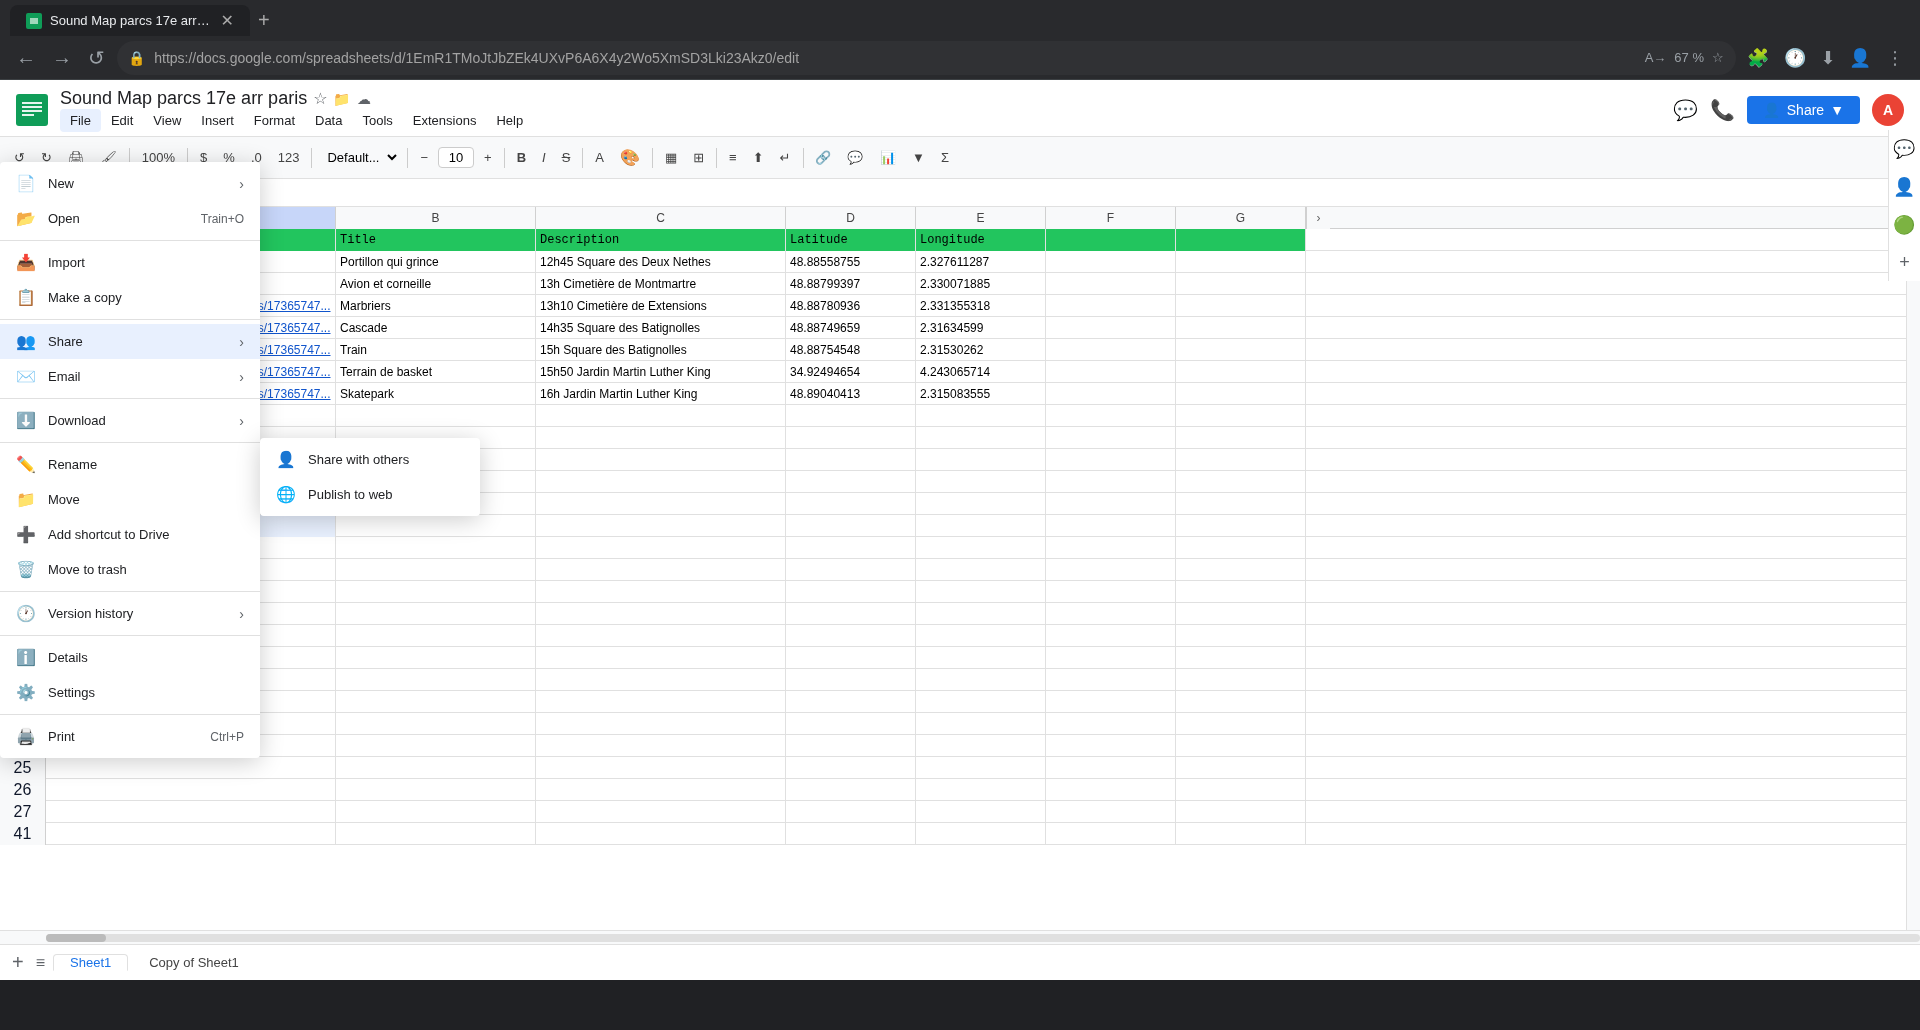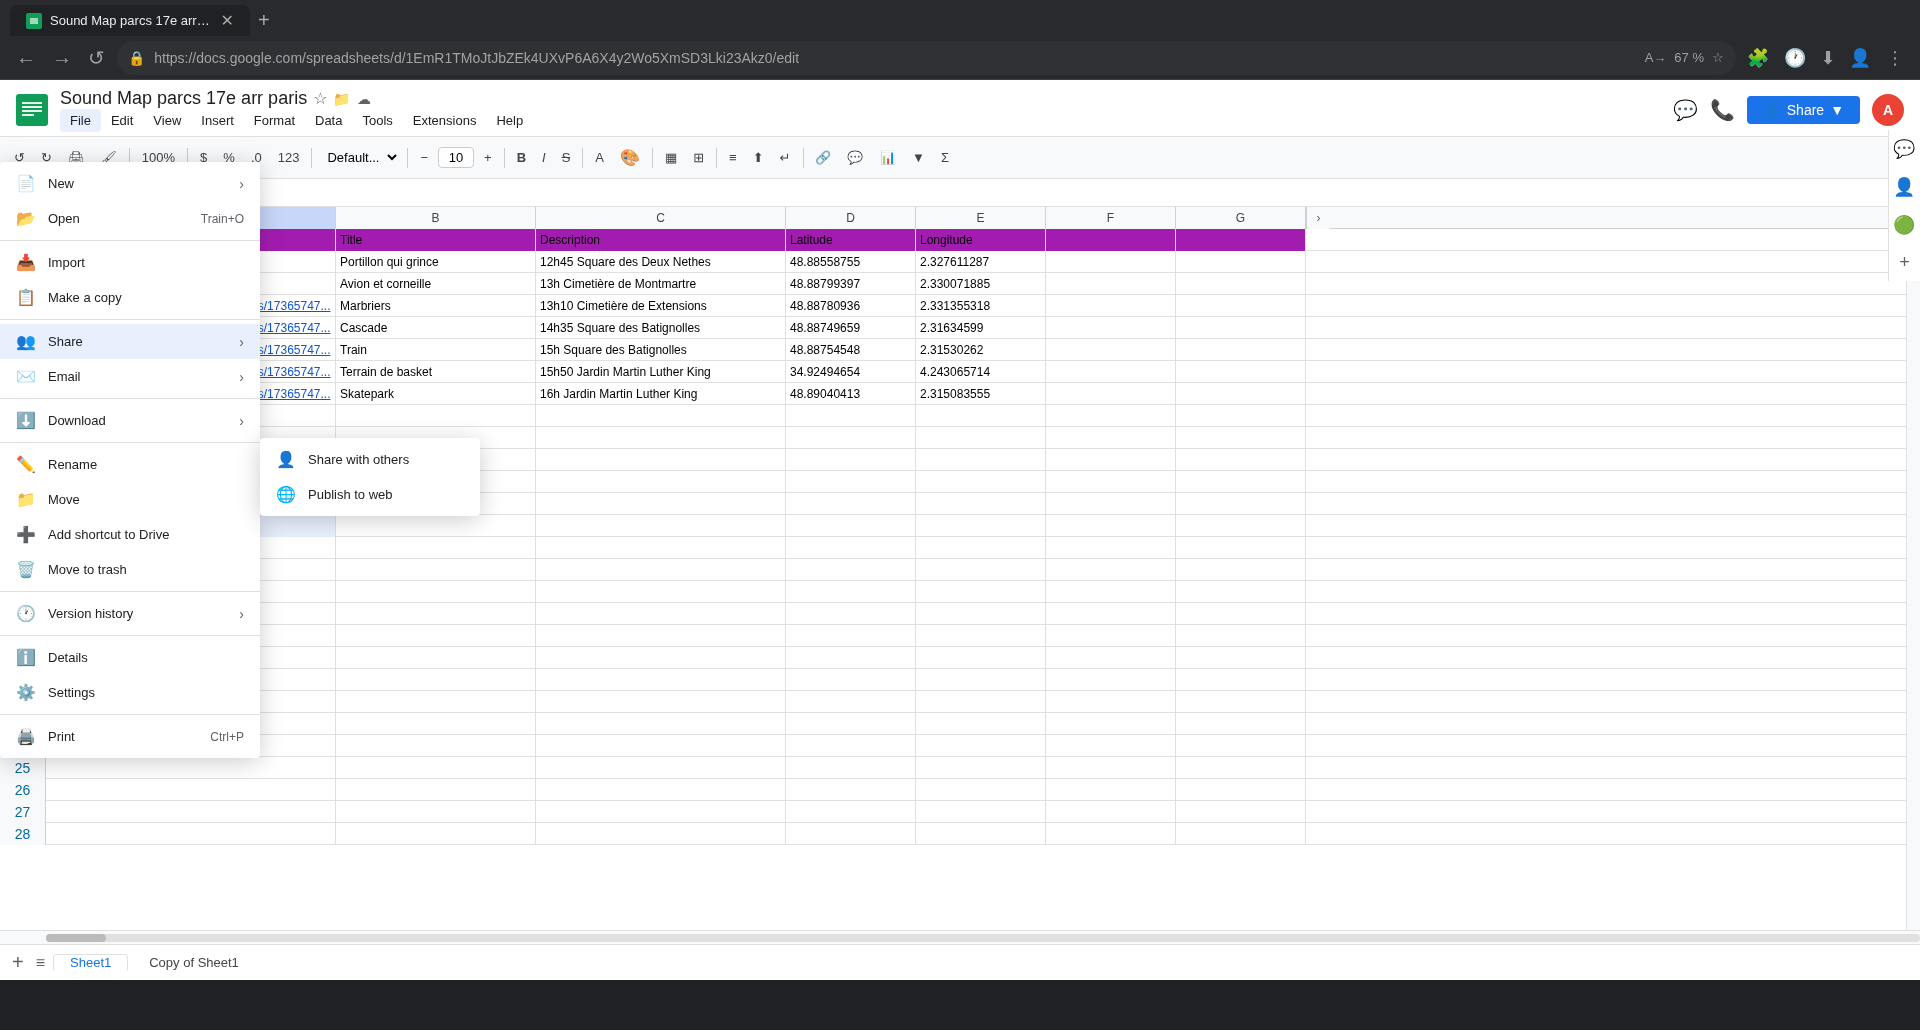--- a/index.html
+++ b/index.html
@@ -122,25 +122,25 @@
     .formula-input { flex: 1; border: none; font-size: 13px; outline: none; }
 
     
     .col-headers-row { display: flex; height: 22px; background: #f8f9fa; border-bottom: 1px solid #d0d0d0; }
     .corner-cell { width: 46px; height: 22px; background: #f8f9fa; border-right: 1px solid #d0d0d0; border-bottom: 1px solid #d0d0d0; flex-shrink: 0; }
     .col-header { height: 22px; border-right: 1px solid #d0d0d0; display: flex; align-items: center; justify-content: center; font-size: 12px; color: #444; background: #f8f9fa; flex-shrink: 0; }
     .col-header.selected { background: #c7d6f9; }
 
     
     .grid-row { display: flex; height: 22px; border-bottom: 1px solid #e0e0e0; }
-    .row-num { width: 46px; min-width: 46px; height: 22px; background: #f8f9fa; border-right: 1px solid #d0d0d0; display: flex; align-items: center; justify-content: center; font-size: 14px; color: #0369a1; flex-shrink: 0; }
+    .row-num { width: 46px; min-width: 46px; height: 22px; background: #f8f9fa; border-right: 1px solid #d0d0d0; display: flex; align-items: center; justify-content: center; font-size: 16px; color: #0f172a; flex-shrink: 0; }
     .row-num.selected { background: #c7d6f9; }
     .cell { height: 22px; border-right: 1px solid #e0e0e0; font-size: 12px; padding: 0 4px; display: flex; align-items: center; overflow: hidden; white-space: nowrap; flex-shrink: 0; }
     .cell.selected { background: #e8f0fe; }
-    .cell.header-cell { background: #a21caf; font-weight: 500; }
+    .cell.header-cell { background: #22c55e; font-weight: 500; font-family: Liberation Mono, monospace; }
     .cell.link { color: #1155cc; text-decoration: underline; }
     .cell-A { width: 290px; }
     .cell-B { width: 200px; }
     .cell-C { width: 250px; }
     .cell-D { width: 130px; }
     .cell-E { width: 130px; }
     .cell-F { width: 130px; }
     .cell-G { width: 130px; }
 
     
@@ -649,21 +649,21 @@
             <div class="row-num">27</div>
             <div class="cell cell-A link"></div>
             <div class="cell cell-B"></div>
             <div class="cell cell-C"></div>
             <div class="cell cell-D"></div>
             <div class="cell cell-E"></div>
             <div class="cell cell-F"></div>
             <div class="cell cell-G"></div>
           </div>
           <div class="grid-row">
-            <div class="row-num">28</div>
+            <div class="row-num">41</div>
             <div class="cell cell-A link"></div>
             <div class="cell cell-B"></div>
             <div class="cell cell-C"></div>
             <div class="cell cell-D"></div>
             <div class="cell cell-E"></div>
             <div class="cell cell-F"></div>
             <div class="cell cell-G"></div>
           </div>
         </div>
     </div>

